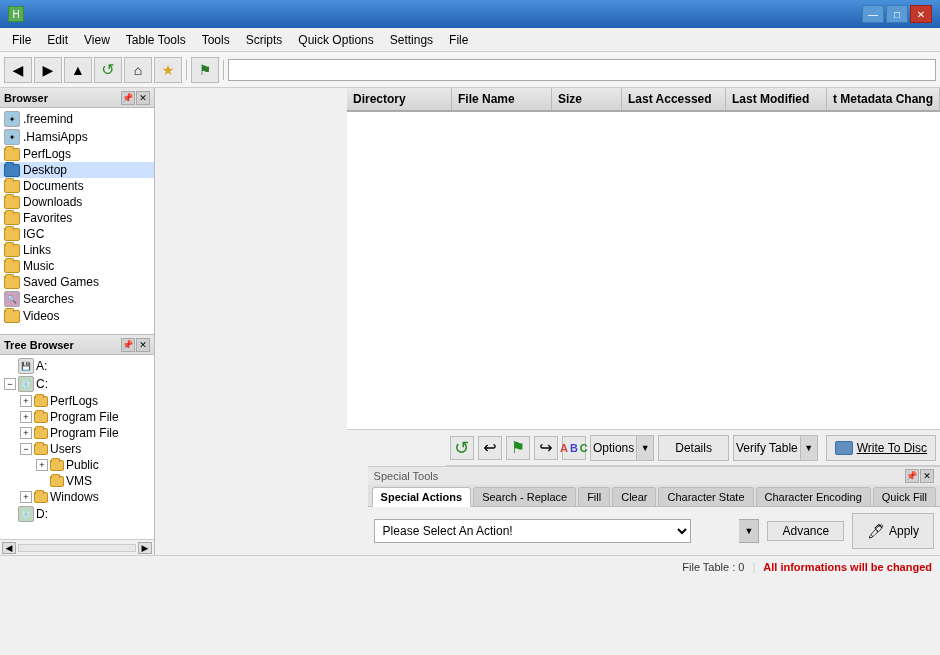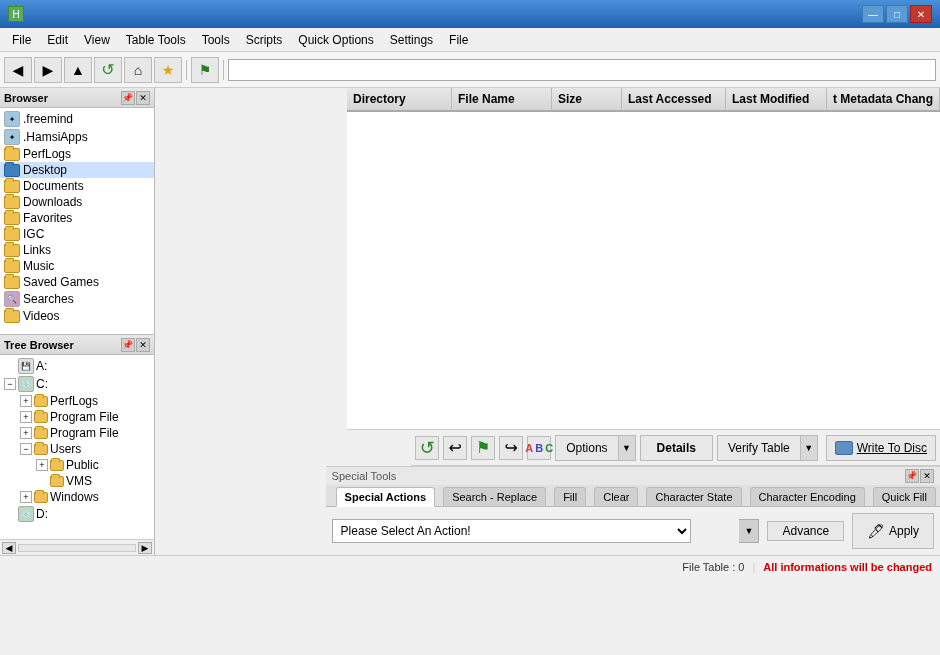--- a/index.html
+++ b/index.html
@@ -350,21 +350,21 @@
     .dropdown-btn {
       display: flex;
       align-items: center;
       gap: 0;
     }
     .dropdown-main {
       height: 26px;
       background: #e8e8e8;
       border: 1px solid #bbb;
       border-right: none;
-      padding: 0 10px;
+      padding: 0 2px;
       cursor: pointer;
       font-size: 12px;
     }
     .dropdown-arrow {
       width: 18px;
       height: 26px;
       background: #d8d8d8;
       border: 1px solid #bbb;
       cursor: pointer;
       display: flex;
@@ -407,21 +407,20 @@
       gap: 2px;
     }
     .tool-tab {
       padding: 3px 8px;
       background: #d0d0d0;
       border: 1px solid #bbb;
       border-bottom: none;
       cursor: pointer;
       font-size: 11px;
       border-radius: 3px 3px 0 0;
-      margin-left: 6px;
     }
     .tool-tab.active {
       background: white;
       font-weight: bold;
       border-bottom: 1px solid white;
       margin-bottom: -1px;
     }
     .special-tools-body {
       padding: 6px;
       background: #f0f0f0;
@@ -723,21 +722,21 @@
       <button class="action-btn action-btn-icon" style="font-size:16px;" title="Redo">↪</button>
       <button class="action-btn action-btn-icon" style="font-size:11px; font-weight:bold; color:#cc4444;" title="ABC">
         <span style="color:#cc4444;">A</span>
           <span style="color:#4444cc;">B</span>
           <span style="color:#228b22;">C</span>
       </button>
       <div class="dropdown-btn">
         <button class="dropdown-main">Options</button>
         <button class="dropdown-arrow">▼</button>
       </div>
-      <button class="action-btn" style="padding: 0 16px; font-weight: bold;">Details</button>
+      <button class="action-btn" style="padding: 0 16px;">Details</button>
       <div class="dropdown-btn">
         <button class="dropdown-main">Verify Table</button>
         <button class="dropdown-arrow">▼</button>
       </div>
       <div class="action-spacer"></div>
       <button class="write-btn">
         <div class="disk-icon"></div>
         <span>Write To Disc</span>
       </button>
     </div>

